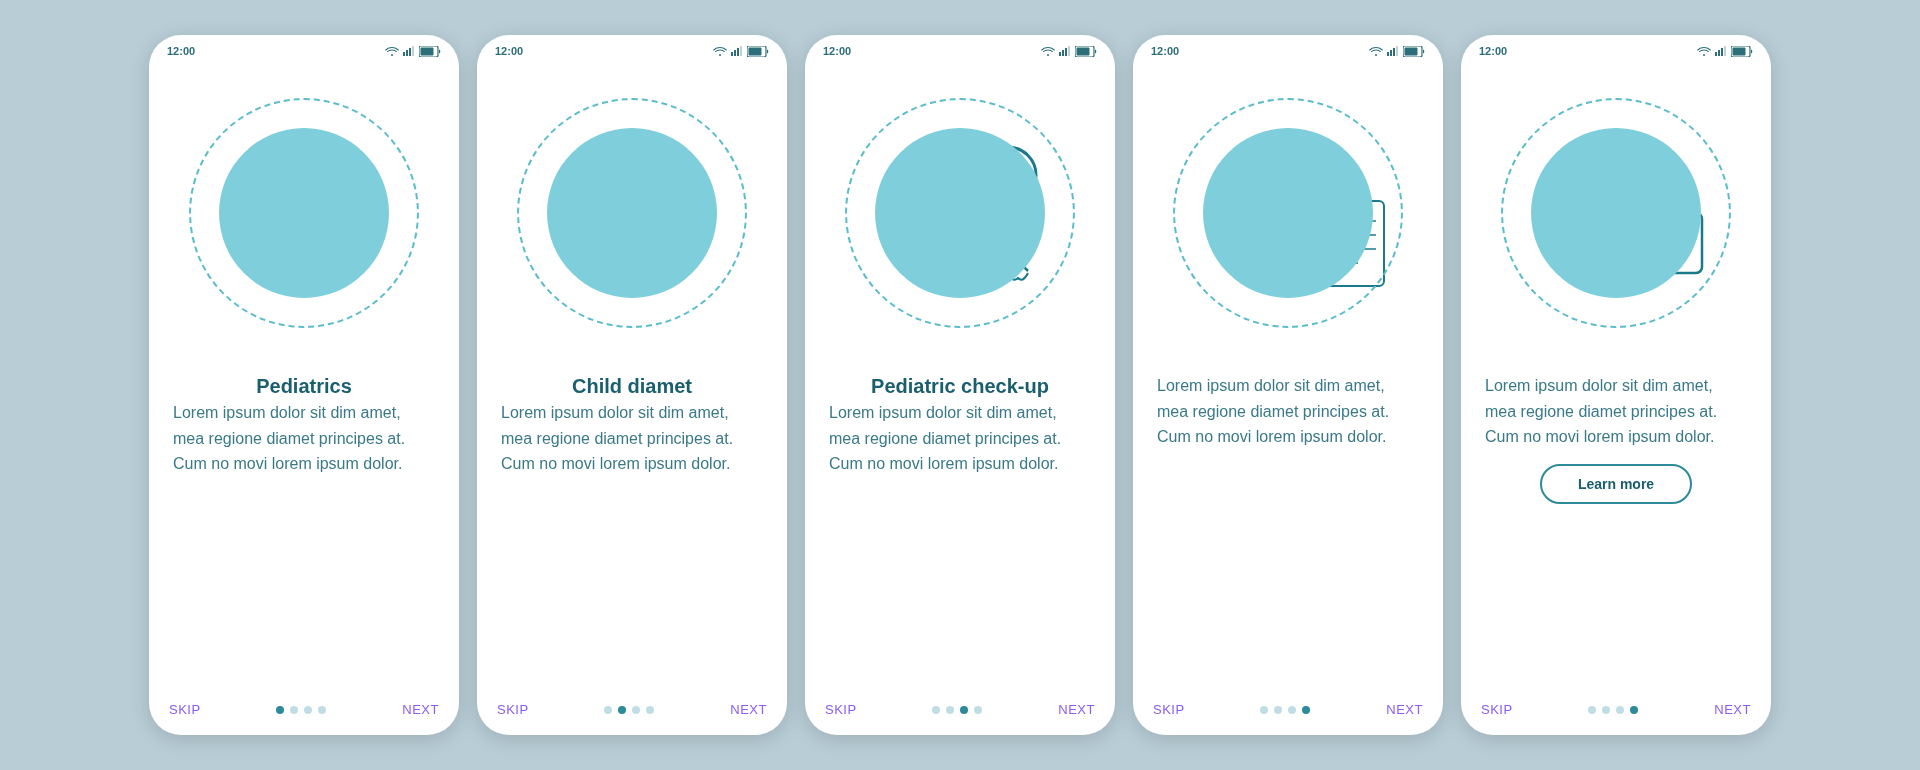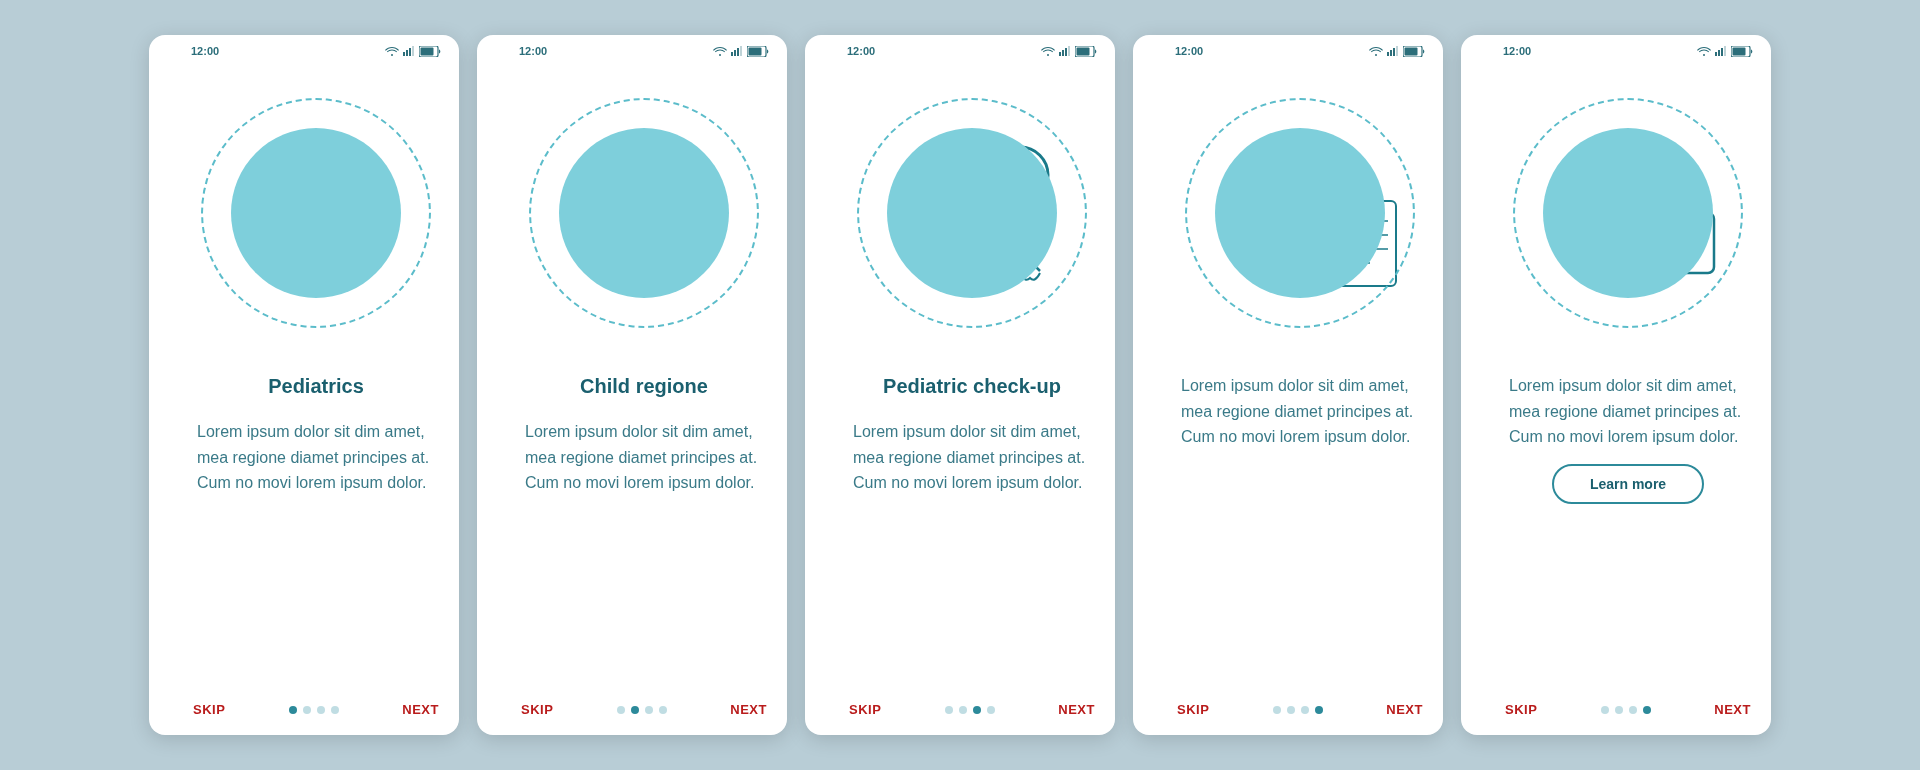--- a/index.html
+++ b/index.html
@@ -16,27 +16,26 @@
     .screens-container {
       display: flex;
       gap: 18px;
       align-items: center;
       justify-content: center;
     }
     .phone-screen {
       width: 310px;
       height: 700px;
       background: #ffffff;
-      border-radius: 16px;
+      border-radius: 32px;
       overflow: hidden;
       display: flex;
       flex-direction: column;
       box-shadow: 0 4px 20px rgba(0,0,0,0.15);
       position: relative;
-      padding-left: 24px;
     }
     .status-bar {
       display: flex;
       justify-content: space-between;
       align-items: center;
       padding: 10px 18px 6px;
       font-size: 11px;
       font-weight: 600;
       color: #2c6e7a;
     }
@@ -75,21 +74,21 @@
       transform: translate(-50%, -50%);
     }
     .text-area {
       flex: 1;
       padding: 10px 24px 0;
     }
     .screen-title {
       font-size: 20px;
       font-weight: 700;
       color: #1a5f6e;
-      margin-bottom: 20px;
+      margin-bottom: 1px;
       text-align: center;
       line-height: 1.3;
     }
     .screen-body {
       font-size: 16px;
       color: #3a7a88;
       line-height: 1.6;
       text-align: left;
     }
     .learn-more-btn {
@@ -106,22 +105,22 @@
       text-align: center;
     }
     .nav-area {
       padding: 14px 20px 18px;
       display: flex;
       align-items: center;
       justify-content: space-between;
     }
     .nav-skip, .nav-next {
       font-size: 13px;
-      font-weight: 700;
-      color: #b91c1c;
+      font-weight: 400;
+      color: #8b5cf6;
       cursor: pointer;
       letter-spacing: 0.5px;
       text-align: right;
     }
     .dots {
       display: flex;
       gap: 6px;
       align-items: center;
     }
     .dot {
@@ -257,21 +256,21 @@
         <path d="M148 125 Q155 140 165 135 Q170 130 172 125" fill="none" stroke="#1a7a8a" stroke-width="2"></path>
 
         <rect x="145" y="52" width="8" height="30" rx="4" fill="none" stroke="#1a7a8a" stroke-width="2"></rect>
         <circle cx="149" cy="85" r="5" fill="#1a7a8a"></circle>
         <line x1="153" y1="62" x2="157" y2="62" stroke="#1a7a8a" stroke-width="1.5"></line>
         <line x1="153" y1="68" x2="157" y2="68" stroke="#1a7a8a" stroke-width="1.5"></line>
         <line x1="153" y1="74" x2="157" y2="74" stroke="#1a7a8a" stroke-width="1.5"></line>
       </svg>
     </div>
     <div class="text-area">
-      <div class="screen-title">Child regione</div>
+      <div class="screen-title">Child diamet</div>
       <div class="screen-body">Lorem ipsum dolor sit dim amet, mea regione diamet principes at. Cum no movi lorem ipsum dolor.</div>
     </div>
     <div class="nav-area">
       <span class="nav-skip">SKIP</span>
       <div class="dots">
         <div class="dot"></div>
         <div class="dot active"></div>
         <div class="dot"></div>
         <div class="dot"></div>
       </div>

